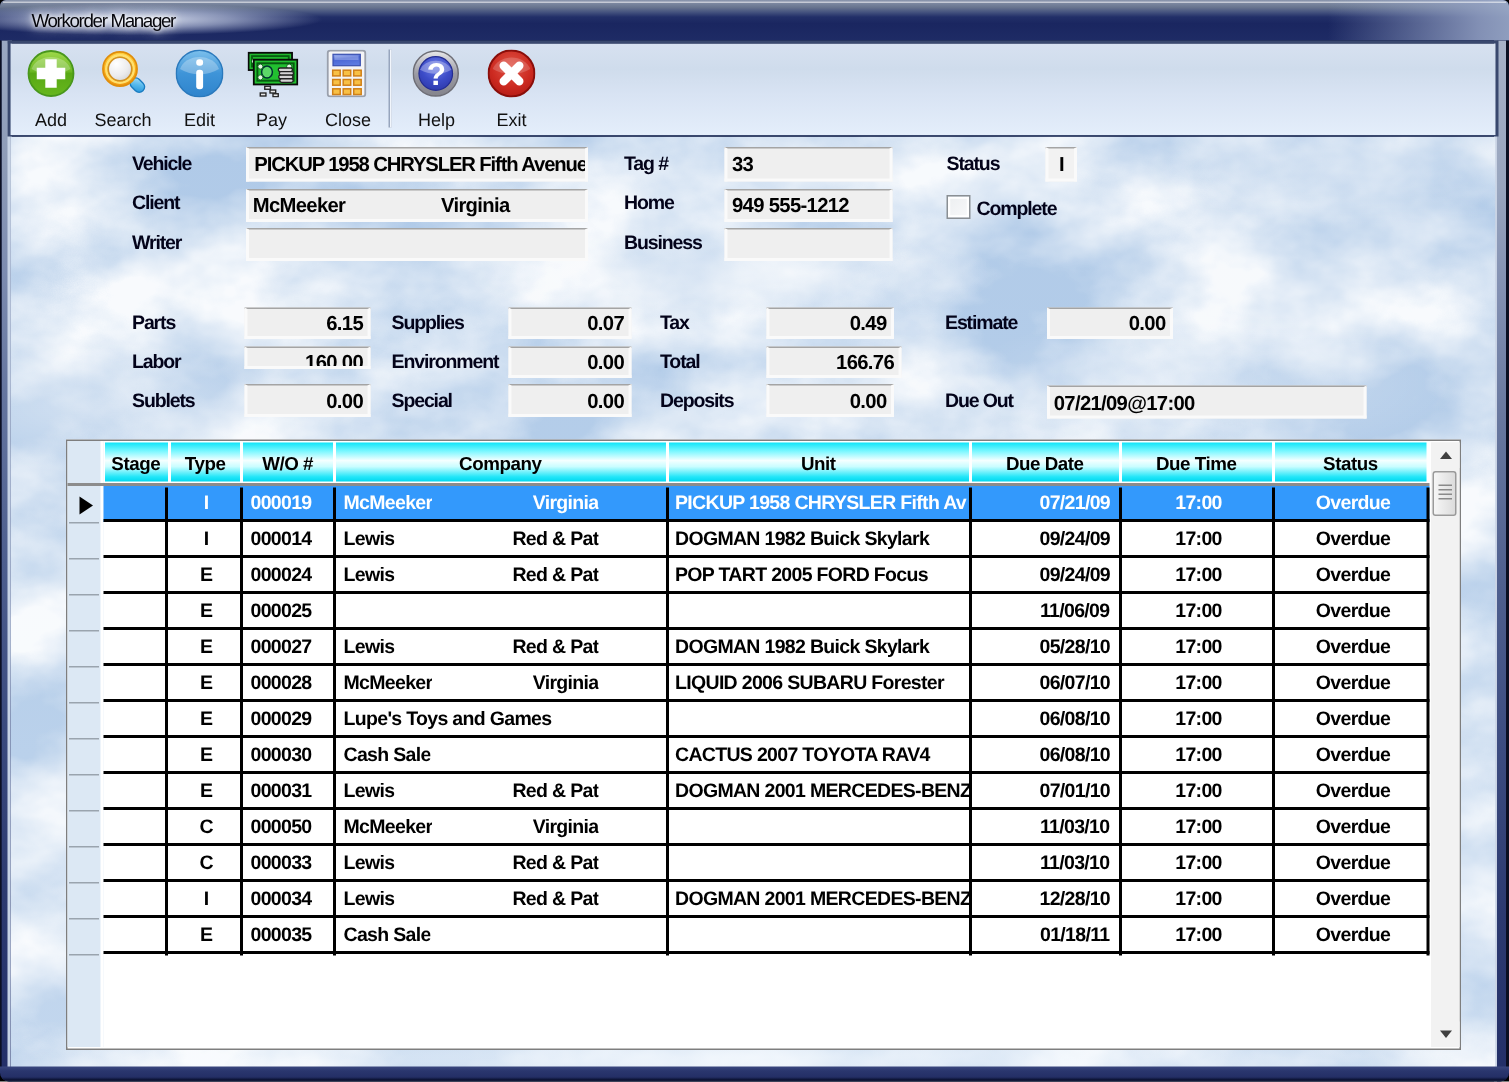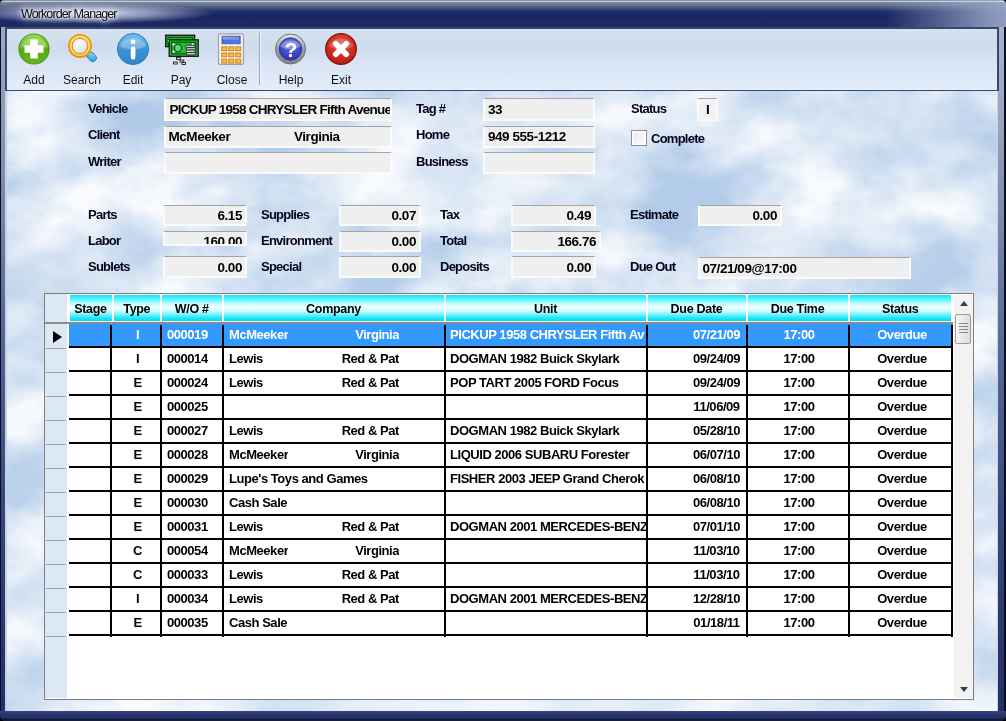--- a/index.html
+++ b/index.html
@@ -426,49 +426,49 @@
         <div class="gcell cu">LIQUID 2006 SUBARU Forester</div>
         <div class="gcell cd">06/07/10</div>
         <div class="gcell cm">17:00</div>
         <div class="gcell cs">Overdue</div>
       </div>
     <div class="grow" style="top:174px">
         <div class="hln"></div>
       <div class="gcell ct">E</div>
         <div class="gcell cw">000029</div>
         <div class="gcell cc">Lupe's Toys and Games</div>
-        <div class="gcell cu">FISHER 2003 JEEP Grand Cherok</div>
         <div class="gcell cd">06/08/10</div>
         <div class="gcell cm">17:00</div>
         <div class="gcell cs">Overdue</div>
       </div>
     <div class="grow" style="top:198px">
         <div class="hln"></div>
       <div class="gcell ct">E</div>
         <div class="gcell cw">000030</div>
         <div class="gcell cc">Cash Sale</div>
+        <div class="gcell cu">CACTUS 2007 TOYOTA RAV4</div>
         <div class="gcell cd">06/08/10</div>
         <div class="gcell cm">17:00</div>
         <div class="gcell cs">Overdue</div>
       </div>
     <div class="grow" style="top:222px">
         <div class="hln"></div>
       <div class="gcell ct">E</div>
         <div class="gcell cw">000031</div>
         <div class="gcell cc">Lewis</div>
         <div class="gcell cc2">Red &amp; Pat</div>
         <div class="gcell cu">DOGMAN 2001 MERCEDES-BENZ</div>
         <div class="gcell cd">07/01/10</div>
         <div class="gcell cm">17:00</div>
         <div class="gcell cs">Overdue</div>
       </div>
     <div class="grow" style="top:246px">
         <div class="hln"></div>
       <div class="gcell ct">C</div>
-        <div class="gcell cw">000054</div>
+        <div class="gcell cw">000050</div>
         <div class="gcell cc">McMeeker</div>
         <div class="gcell cc2">Virginia</div>
         <div class="gcell cd">11/03/10</div>
         <div class="gcell cm">17:00</div>
         <div class="gcell cs">Overdue</div>
       </div>
     <div class="grow" style="top:270px">
         <div class="hln"></div>
       <div class="gcell ct">C</div>
         <div class="gcell cw">000033</div>

